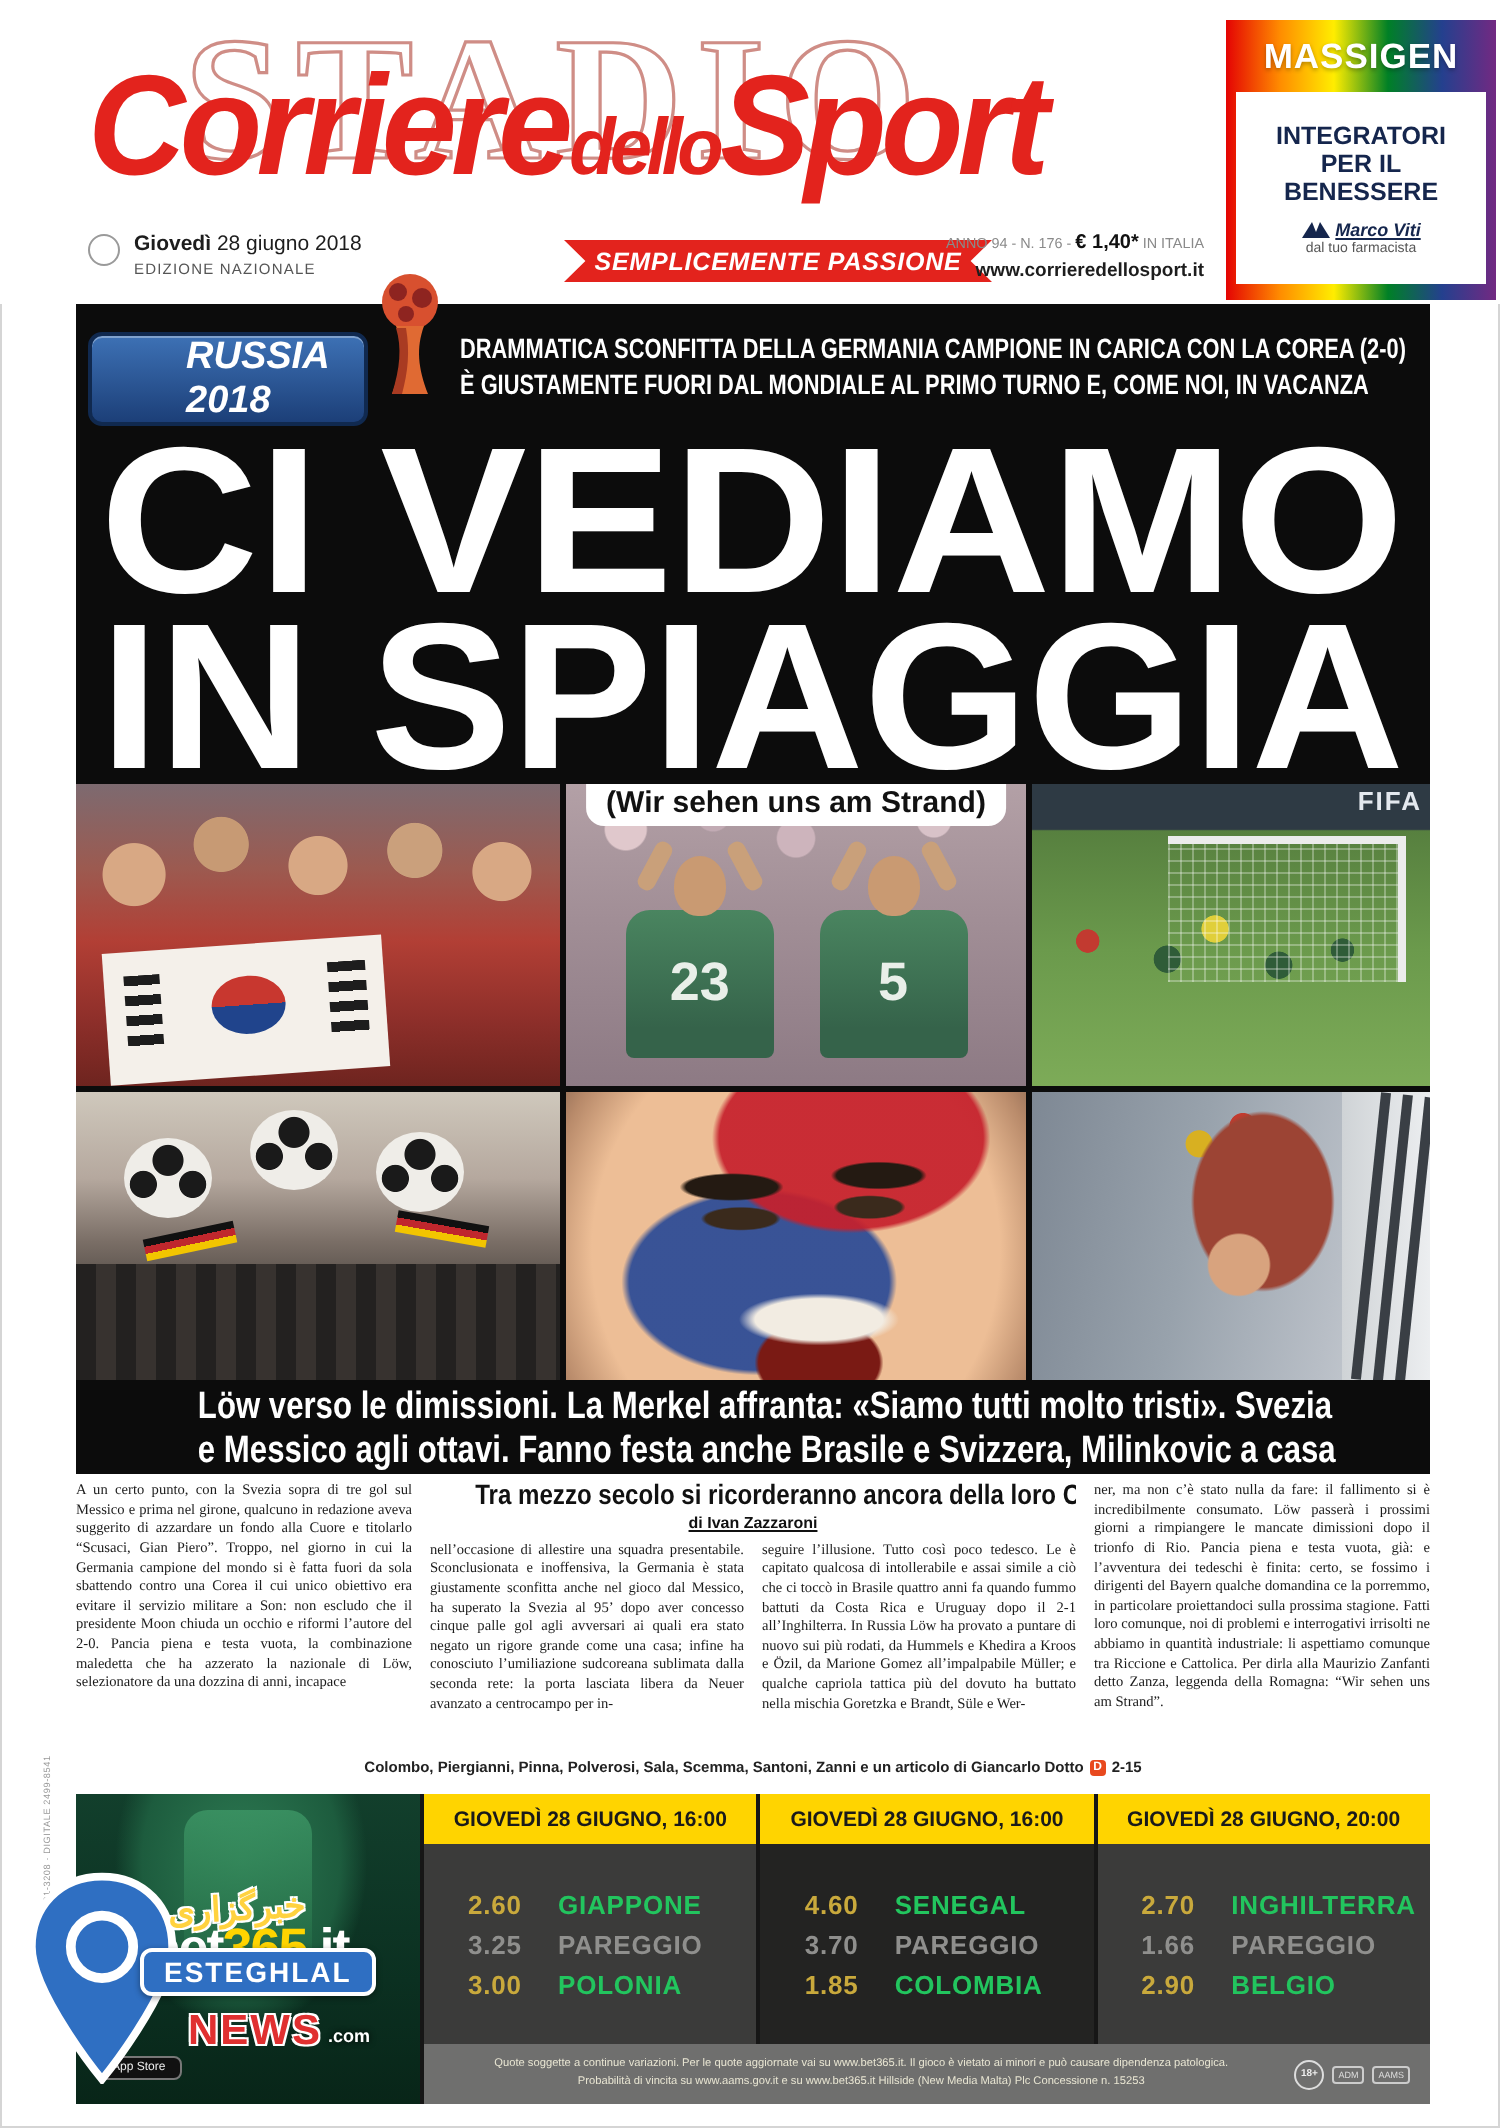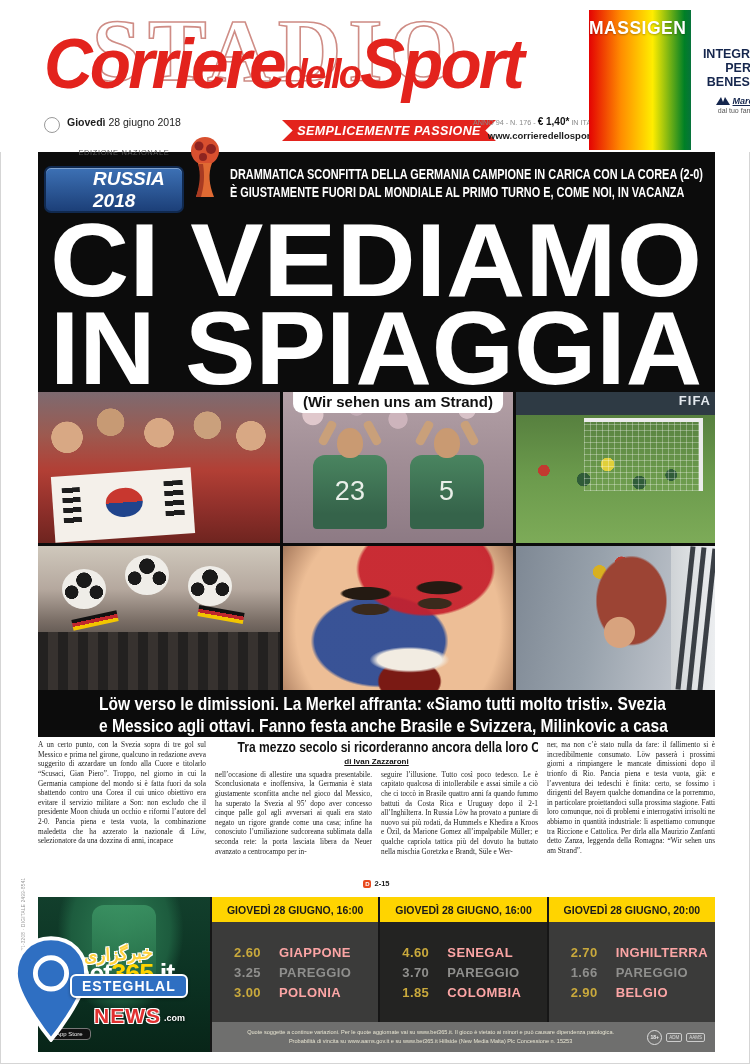--- a/index.html
+++ b/index.html
@@ -12,31 +12,31 @@
          font-weight:700;font-size:88px;letter-spacing:7px;color:transparent;
          -webkit-text-stroke:1.6px #cf8d86;}
   .logo{position:absolute;left:44px;top:28px;z-index:2;color:#e3231d;font-style:italic;font-weight:800;
         letter-spacing:-3px;display:flex;align-items:baseline;transform:scaleX(.95);transform-origin:left;}
   .lg-big{font-size:71px;line-height:1;}
   .lg-small{font-size:40px;line-height:1;margin:0 1px;}
   .dateline{position:absolute;left:44px;top:116px;display:flex;gap:7px;align-items:flex-start;z-index:2;}
   .circle{width:14px;height:14px;border:1.5px solid #9a9a9a;border-radius:50%;margin-top:1px;}
   .date{font-size:10.5px;color:#1d1d1d;}
   .date b{font-weight:800;}
-  .edition{font-size:7.5px;color:#555;letter-spacing:.6px;margin-top:20px;text-align:center;}
+  .edition{font-size:7.5px;color:#555;letter-spacing:.6px;margin-top:2px;}
   .ribbon{position:absolute;left:282px;top:120px;width:214px;height:21px;background:#e3231d;color:#fff;
           font-weight:800;font-style:italic;font-size:12.5px;display:flex;align-items:center;justify-content:center;
           letter-spacing:.4px;clip-path:polygon(0 0,100% 0,95% 50%,100% 100%,0 100%,5% 50%);z-index:2;}
   .issue{position:absolute;right:148px;top:116px;text-align:right;z-index:2;}
   .issueinfo{font-size:7.2px;color:#8a8a8a;}
   .issueinfo .price{color:#111;font-weight:800;font-size:10px;}
   .website{font-size:9.5px;font-weight:800;color:#1d1d1d;margin-top:3px;}
 
   
-  .ad{position:absolute;right:2px;top:10px;width:159px;height:140px;z-index:3;display:flex;flex-direction:row;
+  .ad{position:absolute;right:2px;top:10px;width:135px;height:140px;z-index:3;display:flex;flex-direction:column;
       background:linear-gradient(90deg,#e40303,#ff8c00,#ffed00,#008026,#24408e,#732982);}
   .ad-top{height:36px;display:flex;align-items:center;justify-content:center;}
   .ad-brand{color:#fff;font-weight:800;font-size:17.5px;letter-spacing:.5px;text-shadow:0 1px 2px rgba(0,0,0,.3);}
   .ad-mid{flex:1;background:#fff;margin:0 5px;display:flex;flex-direction:column;align-items:center;
           justify-content:center;padding:3px 2px;}
   .ad-tag{color:#15264d;font-weight:800;font-size:12.5px;text-align:center;line-height:1.12;width:104px;}
   .ad-logo{color:#15264d;font-weight:800;font-style:italic;font-size:9px;margin-top:7px;display:flex;align-items:center;gap:3px;text-decoration:underline;}
   .ad-sub{color:#555;font-size:7px;margin-top:1px;}
   .ad-bottom{height:8px;}
 
@@ -78,21 +78,21 @@
   .caption{position:absolute;left:50%;top:0;transform:translateX(-50%);background:#fff;color:#111;
            font-weight:800;font-size:15px;padding:1px 10px 3px;border-radius:0 0 9px 9px;white-space:nowrap;z-index:4;}
   .player{position:absolute;bottom:0;width:74px;height:76%;}
   .pA{left:13%;} .pB{left:55%;}
   .phead{width:26px;height:30px;border-radius:50% 50% 46% 46%;background:#c99a72;margin:0 auto;position:relative;}
   .phead::before,.phead::after{content:"";position:absolute;top:-8px;width:9px;height:26px;background:#c9a07a;border-radius:4px;}
   .phead::before{left:-14px;transform:rotate(28deg);}
   .phead::after{right:-14px;transform:rotate(-28deg);}
   .pjersey{margin-top:-3px;width:100%;height:64%;border-radius:12px 12px 4px 4px;
            background:linear-gradient(180deg,#4a8560 0%,#35634a 80%);display:flex;align-items:center;justify-content:center;}
-  .pjersey span{color:#e9efe9;font-weight:400;font-size:27px;}
+  .pjersey span{color:#e9efe9;font-weight:700;font-size:27px;}
 
   .p3{background:
       radial-gradient(circle 6px at 14% 52%,#c23a30 95%,transparent),
       radial-gradient(circle 7px at 34% 58%,#2f5c38 95%,transparent),
       radial-gradient(circle 7px at 46% 48%,#e0cf3a 95%,transparent),
       radial-gradient(circle 7px at 62% 60%,#2f5c38 95%,transparent),
       radial-gradient(circle 6px at 78% 55%,#2f5c38 95%,transparent),
       linear-gradient(180deg,#2e3a44 0%,#2e3a44 15%,#57803f 15.5%,#6b9a4c 55%,#7dab58 100%);}
   .fifa-board{position:absolute;right:4px;top:1px;color:#e3e8ee;font-weight:700;font-size:13px;letter-spacing:1px;}
   .goal{position:absolute;right:6%;top:17%;width:58%;height:46%;border-top:4px solid #ececec;border-right:4px solid #ececec;
@@ -166,21 +166,21 @@
             border:1px solid #777;border-radius:4px;z-index:1;}
   .betright{flex:1;display:flex;flex-direction:column;border-left:2px solid #161616;}
   .betcols{flex:1;display:flex;gap:2px;}
   .betcol{flex:1;display:flex;flex-direction:column;background:#3b3b3a;}
   .betcol.mid{background:#232322;}
   .bethead{height:25px;background:#ffd400;color:#1a1a1a;font-weight:700;font-size:10.5px;display:flex;
            align-items:center;justify-content:center;}
   .betrows{flex:1;display:flex;flex-direction:column;justify-content:center;gap:5px;padding-left:22px;}
   .betrow{display:flex;gap:13px;font-size:13px;font-weight:700;letter-spacing:.4px;}
   .odd{width:32px;} .odd.y{color:#c9a93c;} .odd.g{color:#8f8f8d;}
-  .lbl.w{color:#fca5a5;} .lbl.g{color:#8f8f8d;}
+  .lbl.w{color:#22c55e;} .lbl.g{color:#8f8f8d;}
   .disclaimer{height:30px;background:#6f6f6e;display:flex;align-items:center;gap:8px;padding:0 10px;}
   .disc-text{flex:1;color:#e8e5d2;font-size:5.6px;line-height:1.6;text-align:center;}
   .disc-icons{display:flex;gap:4px;align-items:center;}
   .ic18{width:13px;height:13px;border:1px solid #ddd;border-radius:50%;color:#eee;font-size:5px;font-weight:700;
         display:flex;align-items:center;justify-content:center;}
   .icbox{color:#ddd;font-size:4.5px;border:1px solid #ccc;padding:1px 2px;border-radius:2px;}
 
   
   .watermark{position:absolute;left:12px;top:930px;width:230px;height:134px;z-index:6;}
   .wm-pin{position:absolute;left:0;top:6px;}
@@ -319,20 +319,21 @@
       <div class="atitle">Tra mezzo secolo si ricorderanno ancora della loro Corea</div>
       <div class="byline">di Ivan Zazzaroni</div>
       <div class="midcols">
         <div class="col">nell’occasione di allestire una squadra presentabile. Sconclusionata e inoffensiva, la Germania è stata giustamente sconfitta anche nel gioco dal Messico, ha superato la Svezia al 95’ dopo aver concesso cinque palle gol agli avversari ai quali era stato negato un rigore grande come una casa; infine ha conosciuto l’umiliazione sudcoreana sublimata dalla seconda rete: la porta lasciata libera da Neuer avanzato a centrocampo per in-</div>
         <div class="col">seguire l’illusione. Tutto così poco tedesco. Le è capitato qualcosa di intollerabile e assai simile a ciò che ci toccò in Brasile quattro anni fa quando fummo battuti da Costa Rica e Uruguay dopo il 2-1 all’Inghilterra. In Russia Löw ha provato a puntare di nuovo sui più rodati, da Hummels e Khedira a Kroos e Özil, da Marione Gomez all’impalpabile Müller; e qualche capriola tattica più del dovuto ha buttato nella mischia Goretzka e Brandt, Süle e Wer-</div>
       </div>
     </div>
     <div class="col colD">ner, ma non c’è stato nulla da fare: il fallimento si è incredibilmente consumato. Löw passerà i prossimi giorni a rimpiangere le mancate dimissioni dopo il trionfo di Rio. Pancia piena e testa vuota, già: e l’avventura dei tedeschi è finita: certo, se fossimo i dirigenti del Bayern qualche domandina ce la porremmo, in particolare proiettandoci sulla prossima stagione. Fatti loro comunque, noi di problemi e interrogativi irrisolti ne abbiamo in quantità industriale: li aspettiamo comunque tra Riccione e Cattolica. Per dirla alla Maurizio Zanfanti detto Zanza, leggenda della Romagna: “Wir sehen uns am Strand”.</div>
   </div>
   <div class="credits">
+    <span>Colombo, Piergianni, Pinna, Polverosi, Sala, Scemma, Santoni, Zanni e un articolo di Giancarlo Dotto</span>
     <span class="dicon">D</span>
     <span>2-15</span>
   </div>
 
   <div class="betting">
     <div class="betleft">
       <div class="betlogo">
         <span class="b-w">bet</span><span class="b-y">365</span><span class="b-w">.it</span>
       </div>
       <div class="appbadge">App Store</div>

